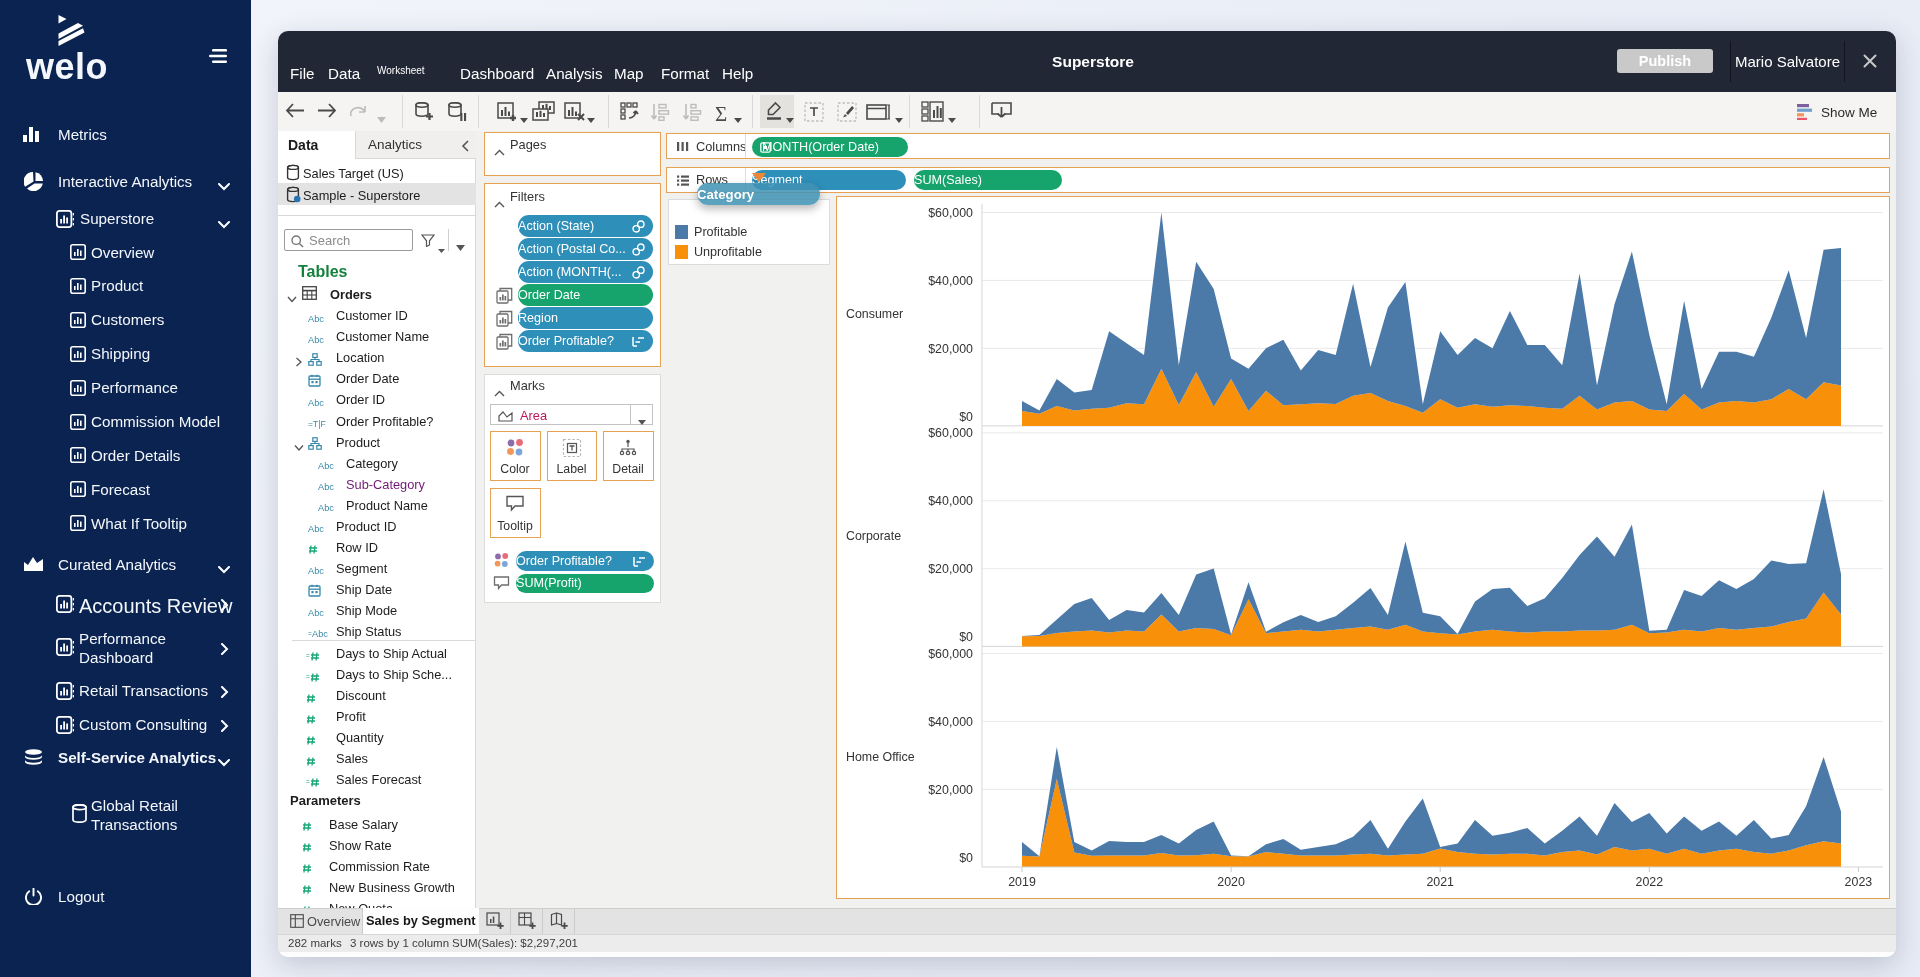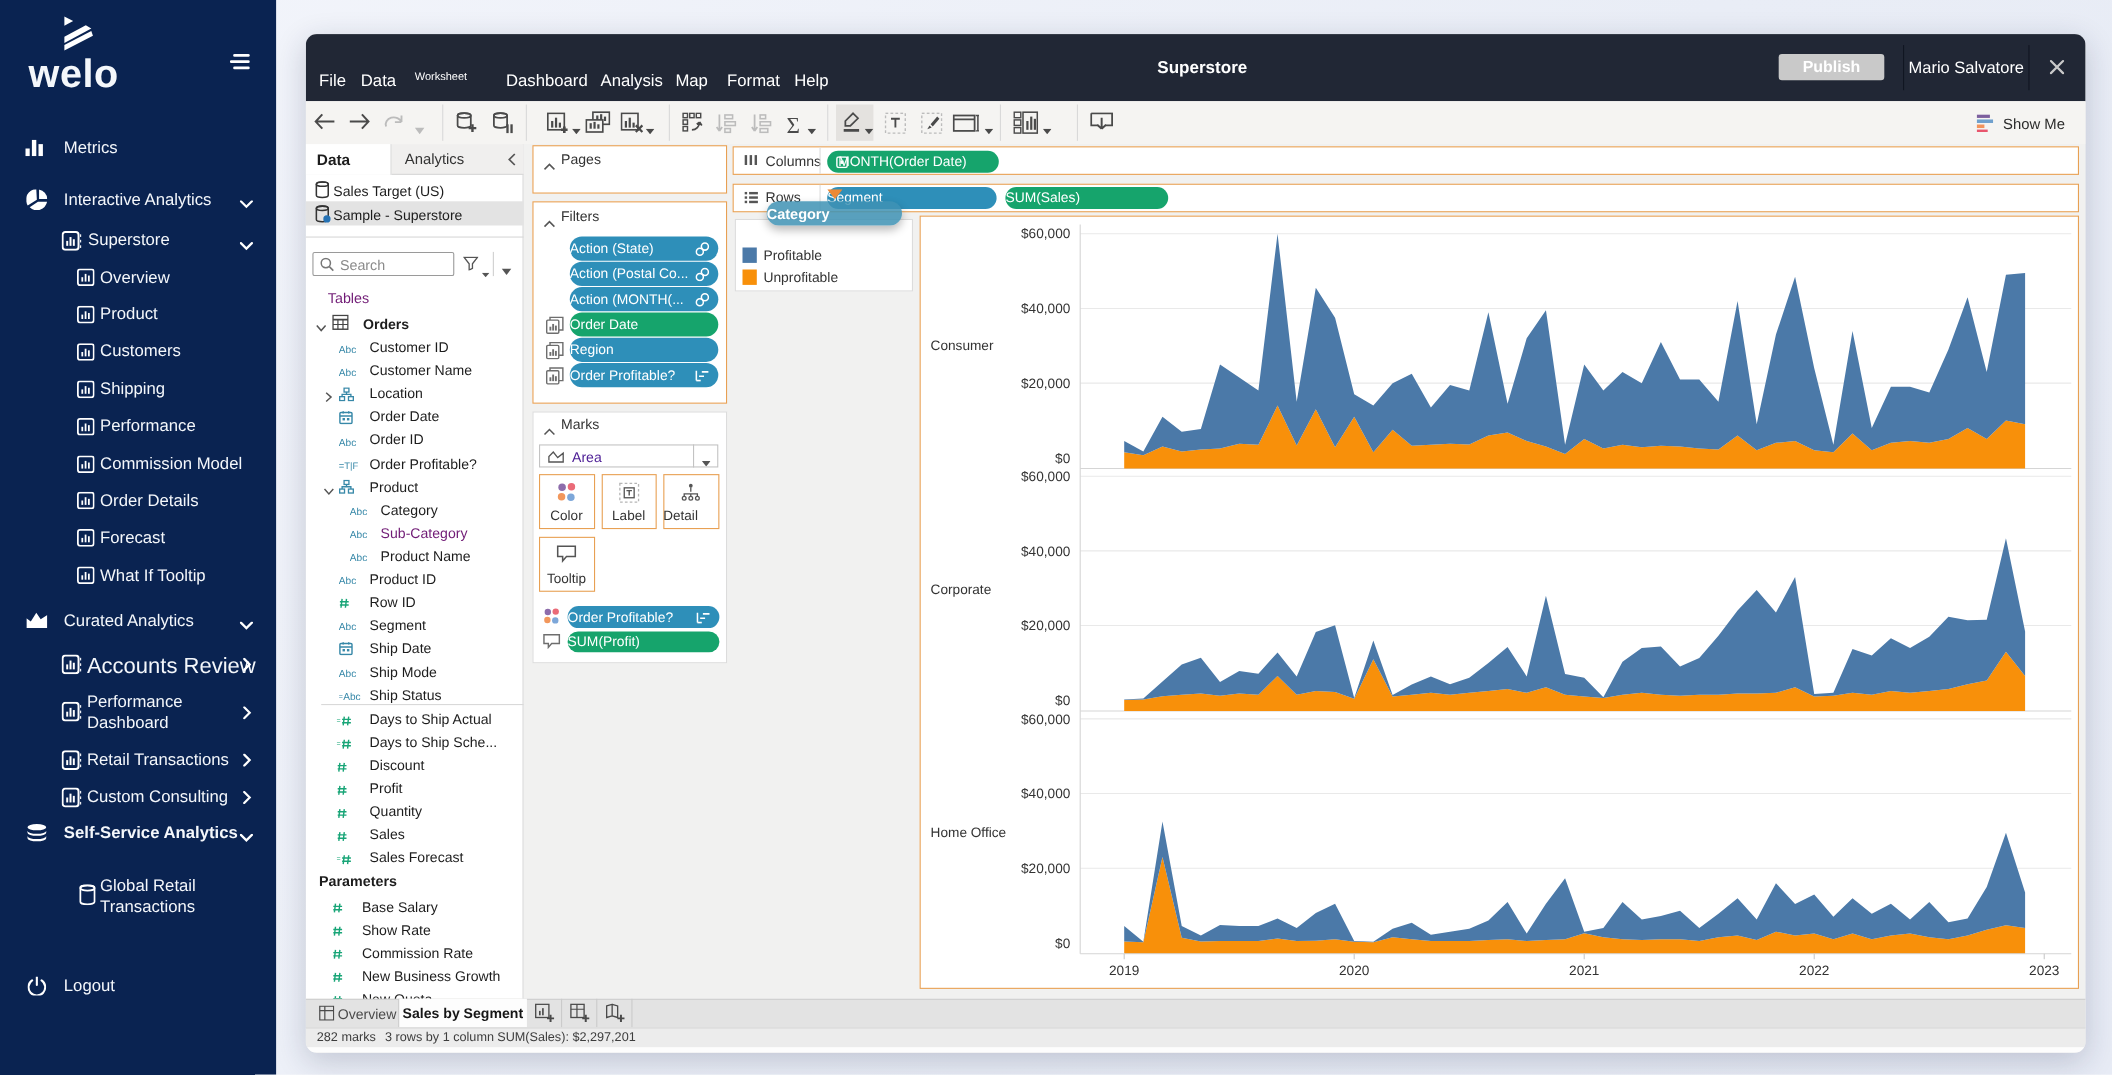--- a/index.html
+++ b/index.html
@@ -379,21 +379,21 @@
 <div class="ab" style="left:143px;top:202px"><svg width="14" height="13" viewBox="0 0 14 13" style="">
         <path d="M1 1 L13 1 L8.5 6.8 L8.5 11 L5.5 12.5 L5.5 6.8 Z" stroke="#555" stroke-width="1.2" fill="none"></path>
       </svg></div>
 <div class="ab" style="left:160px;top:208px"><svg width="7" height="4" viewBox="0 0 7 4" style="">
         <path d="M0 0 L7 0 L3.5 4 Z" fill="#555"></path>
       </svg></div>
 <div class="ab" style="left:170px;top:198px;width:1px;height:22px;background:#cfcfcf"></div>
 <div class="ab" style="left:178px;top:206px"><svg width="9" height="6" viewBox="0 0 9 6" style="">
         <path d="M0 0 L9 0 L4.5 6 Z" fill="#555"></path>
       </svg></div>
-<div class="ab" style="left:20px;top:232px;font-size:13px;font-weight:normal;color:#701a75">Tables</div>
+<div class="ab" style="left:20px;top:232px;font-size:16px;font-weight:bold;color:#15803d">Tables</div>
 <div class="ab" style="left:9px;top:258px"><svg width="10" height="7" viewBox="0 0 10 7" style="">
         <path d="M1 1 L5 5.5 L9 1" stroke="#555" stroke-width="1.4" fill="none"></path>
       </svg></div>
 <div class="ab" style="left:24px;top:255px"><svg width="15" height="14" viewBox="0 0 15 14" style="">
         <rect x="0.7" y="0.7" width="13.6" height="12.6" stroke="#444" stroke-width="1.3" fill="none"></rect>
         <line x1="0.7" y1="4.6" x2="14.3" y2="4.6" stroke="#444" stroke-width="1.6"></line>
         <line x1="5.2" y1="5" x2="5.2" y2="13.3" stroke="#444" stroke-width="1.1"></line>
         <line x1="9.8" y1="5" x2="9.8" y2="13.3" stroke="#444" stroke-width="1.1"></line>
         <line x1="0.7" y1="9" x2="14.3" y2="9" stroke="#444" stroke-width="1.1"></line>
       </svg></div>
@@ -588,21 +588,21 @@
         </svg></span></div>
 <div class="gcard" style="left:206px;top:343px;width:177px;height:229px"></div>
 <div class="ab" style="left:216px;top:351.5px"><svg width="11" height="7" viewBox="0 0 11 7" style="">
         <path d="M1 6 L5.5 1.5 L10 6" stroke="#555" stroke-width="1.4" fill="none"></path>
       </svg></div>
     <div class="ab" style="left:232px;top:346.5px;font-size:12.8px;color:#333">Marks</div>
 <div class="ab" style="left:212px;top:373px;width:163px;height:21px;border:1px solid #c3c3c3;background:#fff"></div>
 <div class="ab" style="left:220px;top:377px"><svg width="15" height="12" viewBox="0 0 15 12" style="">
         <path d="M1 11 L1 6 L5 2 L9 7 L14 3 L14 11 Z" stroke="#555" stroke-width="1.2" fill="#fff"></path>
       </svg></div>
-<div class="ab" style="left:242px;top:377px;font-size:12.8px;color:#4c1d95">Area</div>
+<div class="ab" style="left:242px;top:377px;font-size:12.8px;color:#be185d">Area</div>
 <div class="ab" style="left:352px;top:373px;width:1px;height:21px;background:#c3c3c3"></div>
 <div class="ab" style="left:360px;top:380px"><svg width="8" height="5" viewBox="0 0 8 5" style="">
         <path d="M0 0 L8 0 L4 5 Z" fill="#555"></path>
       </svg></div>
 <div class="ocard" style="left:212px;top:400px;width:50.5px;height:50px"></div>
     <div class="ab" style="left:227px;top:407px"><svg width="20" height="20" viewBox="0 0 20 20" style="">
         <circle cx="6" cy="5" r="3.4" fill="#8d6cab"></circle>
         <circle cx="14.5" cy="4.5" r="3.4" fill="#ea6b78"></circle>
         <circle cx="5.5" cy="13.5" r="3.4" fill="#f2975c"></circle>
         <circle cx="14" cy="14" r="3.4" fill="#7da7d9"></circle>
@@ -616,21 +616,21 @@
       </svg></div>
     <div class="ab" style="left:268.5px;top:431px;width:50px;text-align:center;font-size:12.3px;color:#333">Label</div>
 <div class="ocard" style="left:325px;top:400px;width:50.5px;height:50px"></div>
     <div class="ab" style="left:340px;top:407px"><svg width="20" height="20" viewBox="0 0 20 20" style="">
         <circle cx="10" cy="3.5" r="1.7" fill="#555"></circle>
         <path d="M10 5 L10 9 M4 13 L4 11 L16 11 L16 13 M10 11 L10 13" stroke="#555" stroke-width="1.2" fill="none"></path>
         <circle cx="4" cy="15" r="1.7" fill="none" stroke="#555" stroke-width="1.2"></circle>
         <circle cx="10" cy="15" r="1.7" fill="none" stroke="#555" stroke-width="1.2"></circle>
         <circle cx="16" cy="15" r="1.7" fill="none" stroke="#555" stroke-width="1.2"></circle>
       </svg></div>
-    <div class="ab" style="left:325px;top:431px;width:50px;text-align:left;font-size:12.3px;color:#333">Detail</div>
+    <div class="ab" style="left:325px;top:431px;width:50px;text-align:center;font-size:12.3px;color:#333">Detail</div>
 <div class="ocard" style="left:212px;top:457px;width:50.5px;height:50px"></div>
     <div class="ab" style="left:227px;top:464px"><svg width="20" height="17" viewBox="0 0 20 17" style="">
         <path d="M2 1.5 L18 1.5 L18 11 L10 11 L6.5 15 L6.5 11 L2 11 Z" fill="none" stroke="#555" stroke-width="1.4"></path>
       </svg></div>
     <div class="ab" style="left:212px;top:488px;width:50px;text-align:center;font-size:12.3px;color:#333">Tooltip</div>
 <div class="ab" style="left:215px;top:521px"><svg width="17" height="17" viewBox="0 0 17 17" style="">
         <circle cx="5" cy="4.4" r="2.9" fill="#8d6cab"></circle>
         <circle cx="12.2" cy="4" r="2.9" fill="#ea6b78"></circle>
         <circle cx="4.6" cy="11.6" r="2.9" fill="#f2975c"></circle>
         <circle cx="11.8" cy="12" r="2.9" fill="#7da7d9"></circle>

